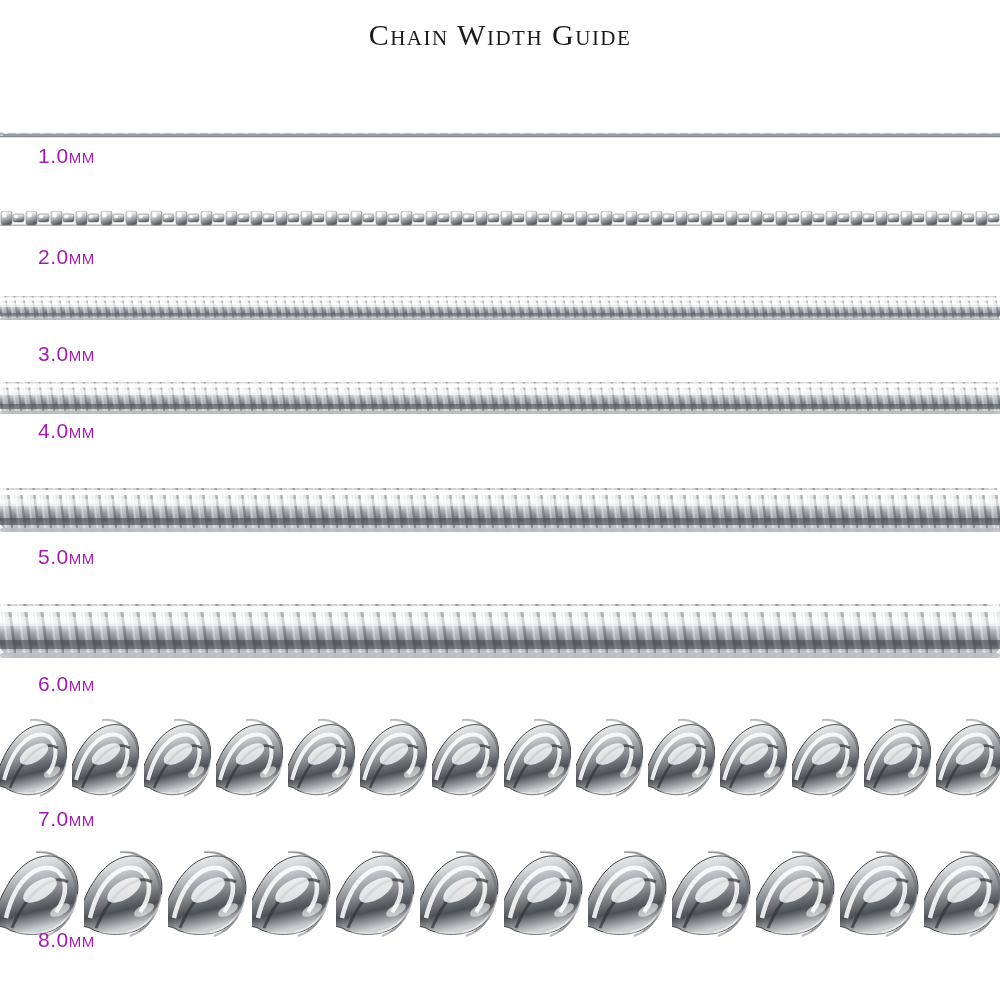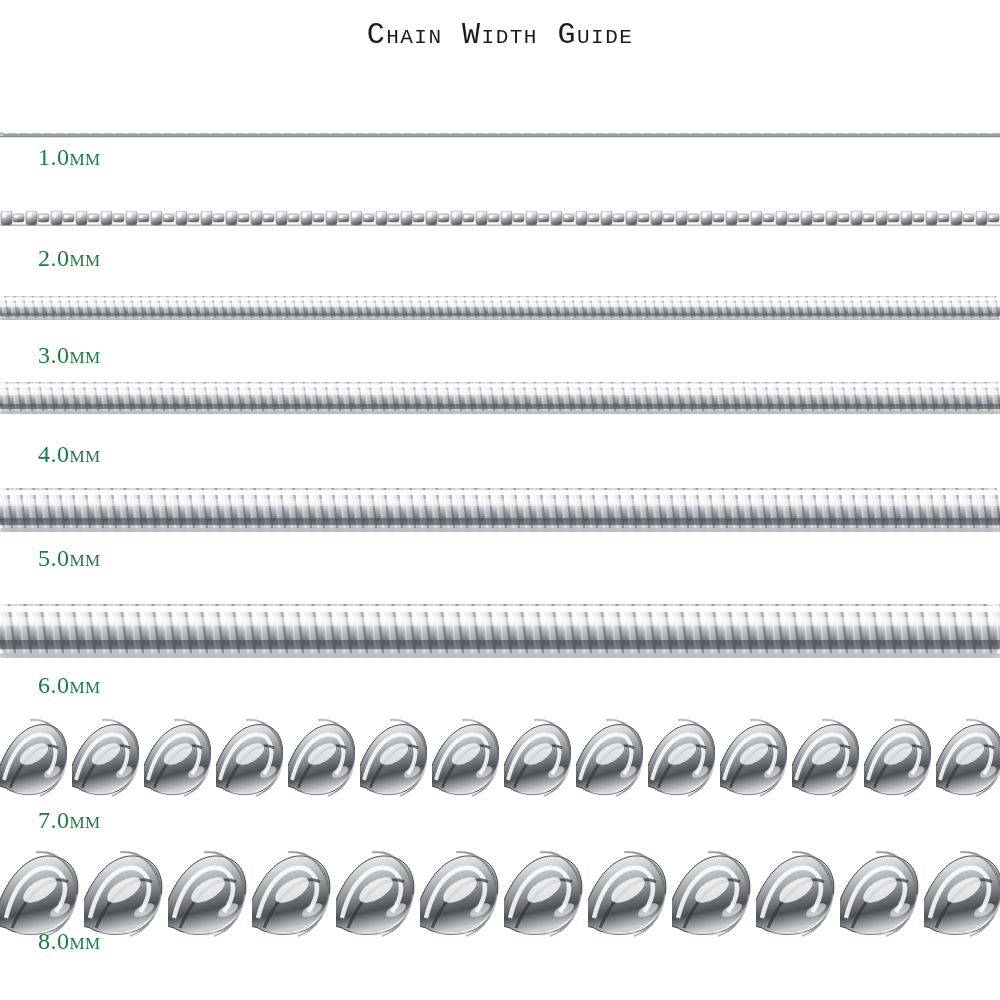--- a/index.html
+++ b/index.html
@@ -14,21 +14,21 @@
     background: #ffffff;
     overflow: hidden;
     font-family: "Liberation Serif", serif;
   }
   #title {
     position: absolute;
     top: 18px;
     left: 0;
     width: 100%;
     text-align: center;
-    font-family: Liberation Mono, monospace;
+    font-family: Liberation Serif, serif;
     font-size: 30px;
     font-variant: small-caps;
     letter-spacing: 1.5px;
     color: #1b1b1b;
   }
   .row {
     position: absolute;
     left: 0;
     width: 1000px;
   }
@@ -37,25 +37,25 @@
     left: 0;
     width: 1000px;
     overflow: hidden;
   }
   .chain svg {
     display: block;
   }
   .label {
     position: absolute;
     left: 38px;
-    font-family: Liberation Serif, serif;
-    font-size: 24px;
+    font-family: Liberation Sans, sans-serif;
+    font-size: 21px;
     font-variant: small-caps;
     letter-spacing: 0.5px;
-    color: #15803d;
+    color: #a21caf;
   }
 </style>
 </head>
 <body>
 
 <div id="page">
 
   <div id="title">Chain Width Guide</div>
 
   <svg width="0" height="0" style="position:absolute">
@@ -249,21 +249,21 @@
           </pattern>
         </defs>
         <rect x="0" y="6" width="1000" height="32" rx="9" fill="url(#metalV)"></rect>
         <rect x="0" y="6" width="1000" height="32" fill="url(#snake4)" opacity="0.55"></rect>
         <rect x="0" y="7.5" width="1000" height="4" rx="2" fill="#ffffff" opacity="0.9"></rect>
         <rect x="0" y="14" width="1000" height="5" fill="#ffffff" opacity="0.5"></rect>
         <rect x="0" y="28" width="1000" height="5" fill="#53575c" opacity="0.6"></rect>
         <rect x="0" y="35" width="1000" height="3" rx="1.5" fill="#bcbfc3" opacity="0.9"></rect>
       </svg>
     </div>
-    <div class="label" style="top:441px">4.0mm</div>
+    <div class="label" style="top:419px">4.0mm</div>
   </div>
 
   <div class="row">
     <div class="chain" style="top:482px;height:58px">
       <svg width="1000" height="58" viewBox="0 0 1000 58">
         <defs>
           <pattern id="snake5" x="0" y="0" width="13" height="58" patternUnits="userSpaceOnUse">
             <path d="M0 6 L8 6 L13 50 L5 50 Z" fill="#d2d5d9" opacity="0.85"></path>
             <path d="M6.4 6 L8.8 6 L13.8 50 L11.4 50 Z" fill="#4f5358" opacity="0.78"></path>
             <path d="M1 6 L2.6 6 L7.6 50 L6 50 Z" fill="#ffffff" opacity="0.85"></path>

